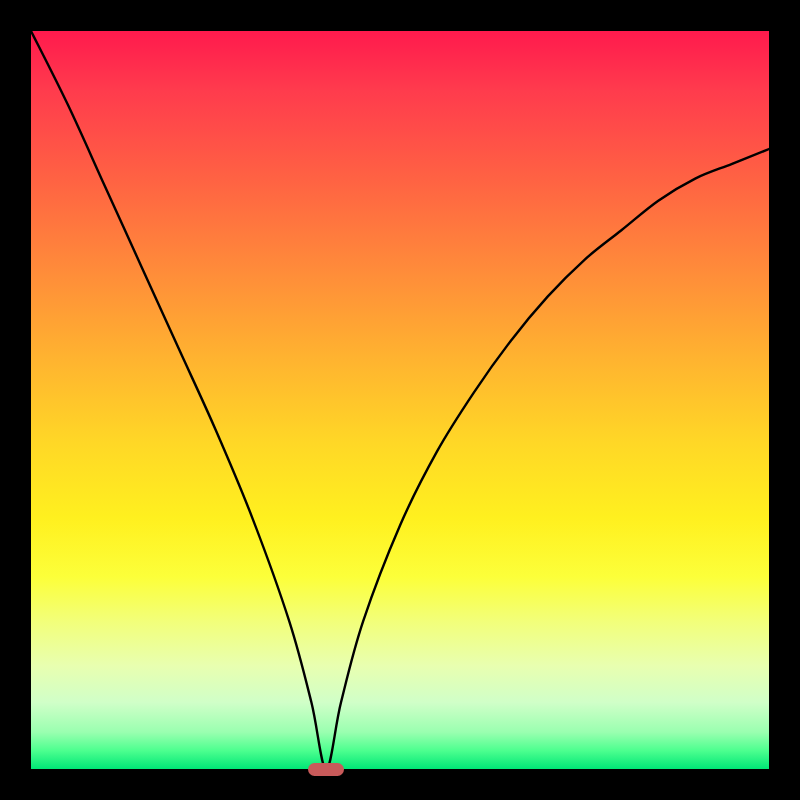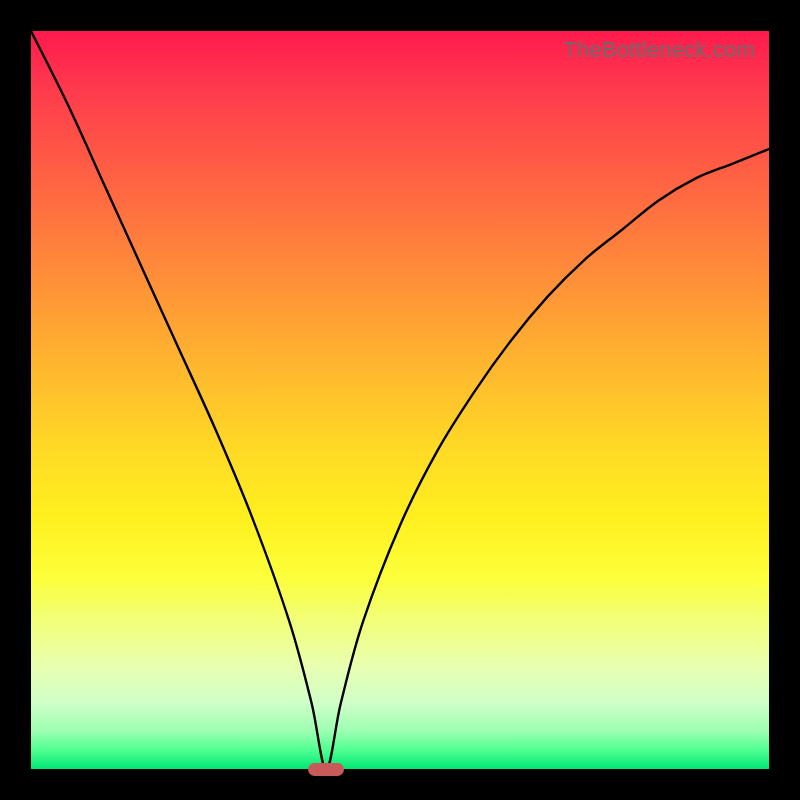--- a/index.html
+++ b/index.html
@@ -66,21 +66,20 @@
     bottom: -6.5px;
     transform: translateX(-50%);
   }
 </style>
 </head>
 <body>
 
 <div class="outer">
   <div class="plot">
 
-    <div class="watermark">TheBottleneck.com</div>
 
     <svg class="curve" viewBox="0 0 738 738" preserveAspectRatio="none">
       <path id="curve-path" fill="none" stroke="#000000" stroke-width="2.4" stroke-linecap="round" d="M 0 0 C 6.1499999999999995 12.299999999999992, 24.6 47.969999999999956, 36.9 73.79999999999995 C 49.199999999999996 99.62999999999995, 61.49999999999999 127.92000000000002, 73.8 154.98000000000002 C 86.1 182.04000000000002, 98.4 209.09999999999997, 110.7 236.15999999999997 C 123 263.21999999999997, 135.29999999999998 290.28000000000003, 147.6 317.34000000000003 C 159.9 344.40000000000003, 172.2 370.23, 184.5 398.52 C 196.8 426.80999999999995, 209.1 455.09999999999997, 221.4 487.08 C 233.70000000000002 519.06, 248.46 559.65, 258.3 590.4 C 268.14 621.15, 274.29 646.98, 280.44 671.58 C 286.59 696.1800000000001, 290.28 738, 295.2 738 C 300.12 738, 303.80999999999995 696.1800000000001, 309.96 671.58 C 316.11 646.98, 322.26 619.92, 332.1 590.4 C 341.94000000000005 560.88, 356.7 522.75, 369 494.46 C 381.3 466.16999999999996, 393.6 442.8, 405.90000000000003 420.66 C 418.20000000000005 398.52000000000004, 430.5 380.07, 442.8 361.62 C 455.1 343.17, 467.4 325.95000000000005, 479.7 309.96000000000004 C 492 293.97, 504.3 279.21000000000004, 516.6 265.68 C 528.9 252.15, 541.2 239.85000000000002, 553.5 228.78000000000003 C 565.8 217.71000000000004, 578.1 209.1, 590.4 199.26 C 602.6999999999999 189.42, 615 178.35, 627.3 169.74 C 639.5999999999999 161.13000000000002, 651.9000000000001 153.75000000000003, 664.2 147.60000000000002 C 676.5 141.45000000000002, 688.8000000000001 137.76000000000002, 701.1 132.84000000000003 C 713.4 127.92000000000003, 731.85 120.54000000000003, 738 118.08000000000004"></path>
     </svg>
 
     <div class="xmark" id="xmark" style="left: 295.2px; background: rgb(200, 90, 90);"></div>
   </div>
 </div>
 
 </body></html>

